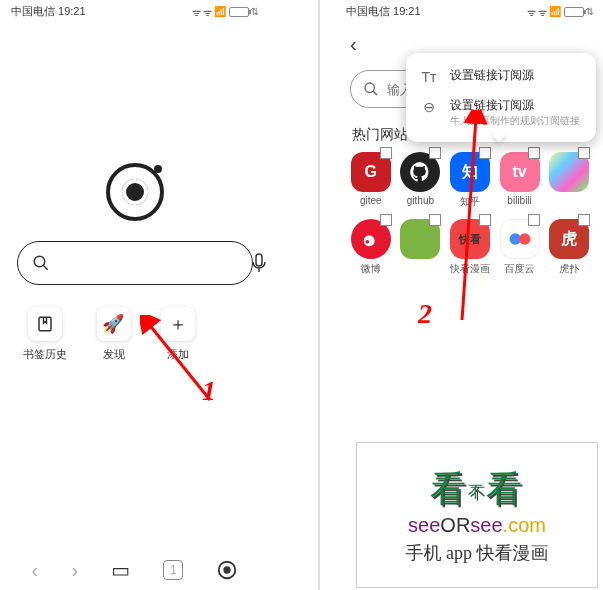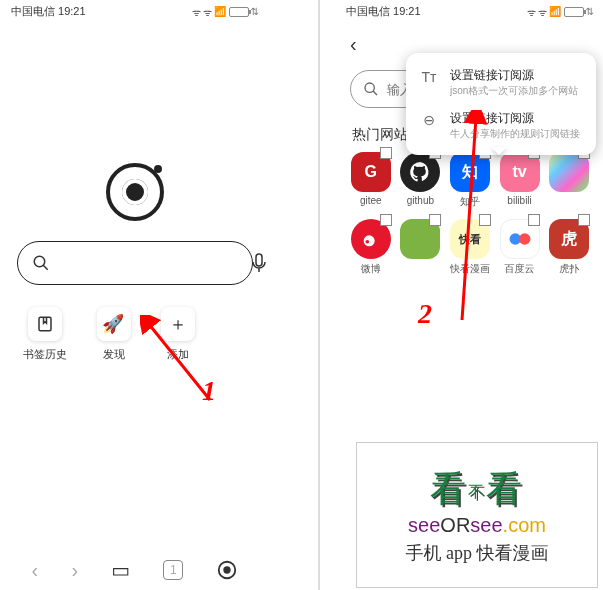--- a/index.html
+++ b/index.html
@@ -48,21 +48,21 @@
   .menu::after { content:""; position:absolute; bottom:-8px; left:85px; border:8px solid transparent; border-top-color:#fff; filter: drop-shadow(0 2px 2px rgba(0,0,0,.2)); }
 
   .section-title { margin:18px 12px 8px; font-size:14px; color:#333; }
   .grid { display:grid; grid-template-columns:repeat(5,1fr); gap:10px 4px; padding:0 8px; }
   .site { display:flex; flex-direction:column; align-items:center; gap:3px; position:relative; }
   .site-icon { width:40px; height:40px; border-radius:12px; display:flex; align-items:center; justify-content:center; font-size:16px; font-weight:bold; color:#fff; }
   .site-name { font-size:10px; color:#555;text-align:right; }
   .chk { position:absolute; top:-5px; right:2px; width:12px; height:12px; border:1px solid #888; background:#fff; }
 
   .gitee{background:#c71d23;} .github{background:#222;border-radius:50%;} .zhihu{background:#06f;} .bili{background:#fb7299;} .csdn{background:#fff;}
-  .weibo{background:#e6162d;border-radius:50%;} .green{background:#7cb342;} .kuaikan{background:#fef9c3;color:#333;border-radius:13px;} .baidu{background:#fff;border:1px solid #eee;} .hupu{background:#c0392b;}
+  .weibo{background:#e6162d;border-radius:50%;} .green{background:#7cb342;} .kuaikan{background:#ef4444;color:#333;border-radius:13px;} .baidu{background:#fff;border:1px solid #eee;} .hupu{background:#c0392b;}
 
   
   .arrow1 { position:absolute; left:140px; top:315px; width:80px; height:100px; z-index:20; }
   .arrow2 { position:absolute; left:452px; top:110px; width:50px; height:220px; z-index:20; }
   .label-red { position:absolute; color:red; font-weight:bold; font-size:28px; font-family:serif; font-style:italic; }
   .l1 { left:202px; top:375px; }
   .l2 { left:418px; top:298px; }
 
   
   .watermark { position:absolute; left:356px; top:442px; width:242px; height:146px; border:1px solid #ccc; display:flex; flex-direction:column; align-items:center; justify-content:center; background:#fff; z-index:5; }
@@ -158,21 +158,20 @@
   </div>
 
   <div class="topbar">
     <span class="back">‹</span>
 
     <div class="menu">
       <div class="menu-item">
         <div class="menu-icon">Tᴛ</div>
         <div class="menu-text">
           <div class="t">设置链接订阅源</div>
-          <div class="s">json格式一次可添加多个网站</div>
         </div>
       </div>
       <div class="menu-item">
         <div class="menu-icon">⊖</div>
         <div class="menu-text">
           <div class="t">设置链接订阅源</div>
           <div class="s">牛人分享制作的规则订阅链接</div>
         </div>
       </div>
     </div>

